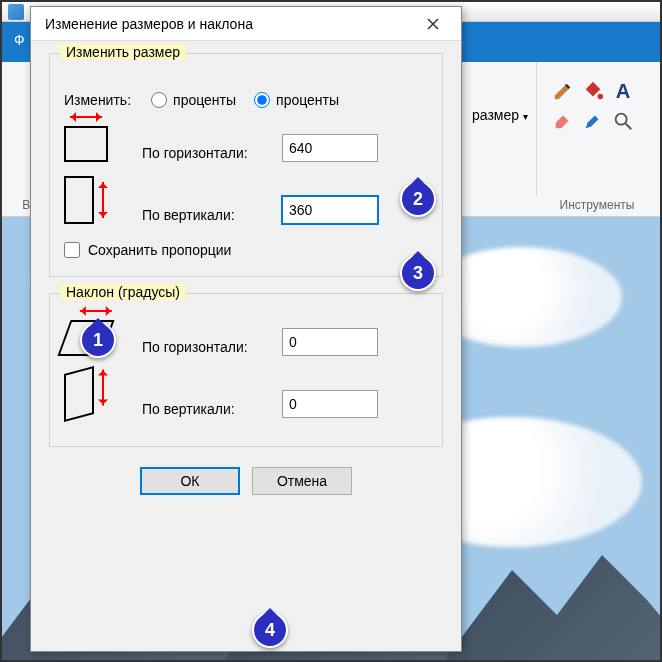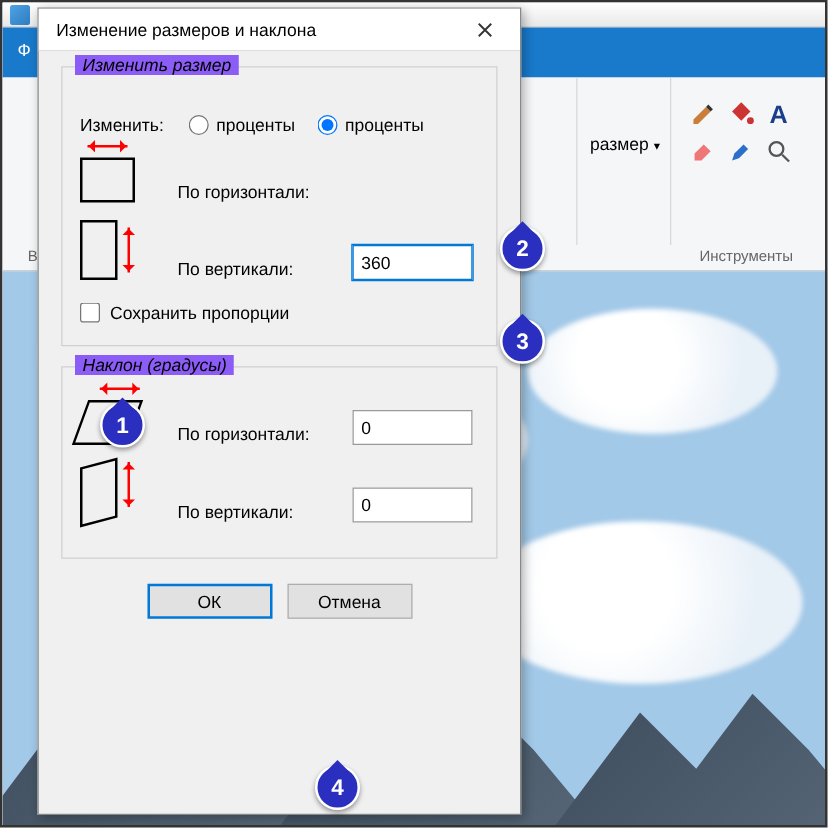--- a/index.html
+++ b/index.html
@@ -15,27 +15,27 @@
 .ribbon-sep { position: absolute; top: 0; bottom: 20px; width: 1px; background: #d8d8d8; }
 .ribbon-group-label { position: absolute; bottom: 4px; font-size: 12px; color: #666; text-align: center; }
 .ribbon-btn-toolicons { position: absolute; top: 18px; display:flex; flex-wrap:wrap; gap:8px; width:85px; }
 .tool-i { width:22px; height:22px; }
 .canvas-area { position: absolute; top: 215px; left: 0; right: 0; bottom: 0; background: #a3c9e8; overflow:hidden; }
 .cloud { position:absolute; background: radial-gradient(circle at 40% 40%, #fff 30%, #e8f0f8 70%); border-radius:50%; filter: blur(2px); }
 .mountain { position:absolute; bottom:-30px; width:300px; height:150px; background: linear-gradient(135deg,#3a4a5a,#5a6a7a); clip-path: polygon(0 100%, 30% 20%, 45% 50%, 60% 10%, 75% 40%, 100% 100%); }
 .watermark { position:absolute; top:300px; left:120px; font-size:90px; font-weight:300; color:rgba(200,200,200,0.5); letter-spacing:-2px; }
 
 
-.dialog { position: absolute; top: 4px; left: 28px; width: 387px; height: 646px; background: #f0f0f0; border: 1px solid #888; box-shadow: 2px 2px 8px rgba(0,0,0,0.3); z-index: 10; }
+.dialog { position: absolute; top: 4px; left: 28px; width: 432px; height: 646px; background: #f0f0f0; border: 1px solid #888; box-shadow: 2px 2px 8px rgba(0,0,0,0.3); z-index: 10; }
 .dlg-titlebar { height: 34px; background: #fff; border-bottom: 1px solid #ddd; display:flex; align-items:center; padding: 0 8px 0 14px; }
 .dlg-title { font-size: 14px; flex: 1; }
 .dlg-close { width: 40px; height: 28px; display:flex; align-items:center; justify-content:center; font-size:16px; cursor:pointer; }
 .dlg-body { padding: 12px 18px; font-size: 14px; }
 .groupbox { border: 1px solid #d0d0d0; padding: 14px 14px 18px 14px; margin-bottom: 16px; position:relative; }
-.groupbox-title { position:absolute; top:-10px; left:10px; background:#8b5cf6; padding:0 6px; font-size:14px;font-style:italic; }
+.groupbox-title { position:absolute; top:-10px; left:10px; background:#fef9c3; padding:0 6px; font-size:14px; }
 .row { display:flex; align-items:flex-end; margin-bottom: 10px; min-height: 40px; }
 .radio-row { margin-bottom: 14px; }
 .radio-label { margin-right: 20px; font-size:14px; }
 .radio { display:inline-flex; align-items:center; margin-right: 18px; font-size:14px; }
 .radio input { margin-right: 6px; width:16px; height:16px; }
 .icon-col { width: 78px; display:flex; justify-content:flex-start; }
 .label-col { width: 140px; font-size:14px; line-height:1.3; }
 .input-col input { width: 96px; height: 28px; padding: 2px 6px; font-size:14px; border:1px solid #999; }
 .input-col input.active { border:1px solid #0078d7; outline:1px solid #0078d7; }
 .chk-row { display:flex; align-items:center; margin-top: 4px; }
@@ -147,20 +147,21 @@
           <span>проценты</span>
         </label>
       </div>
       <div class="row">
         <div class="icon-col">
             <div class="ric horiz">
               <span class="ar2"></span>
             </div>
           </div>
         <div class="label-col">По горизонтали:</div>
+        <div class="input-col"><input type="text" value="640" style=""></div>
       </div>
       <div class="row" style="margin-top:14px;">
         <div class="icon-col">
             <div class="ric vert">
               <span class="ar2"></span>
             </div>
           </div>
         <div class="label-col">По вертикали:</div>
         <div class="input-col"><input type="text" class="active" value="360" style=""></div>
       </div>

